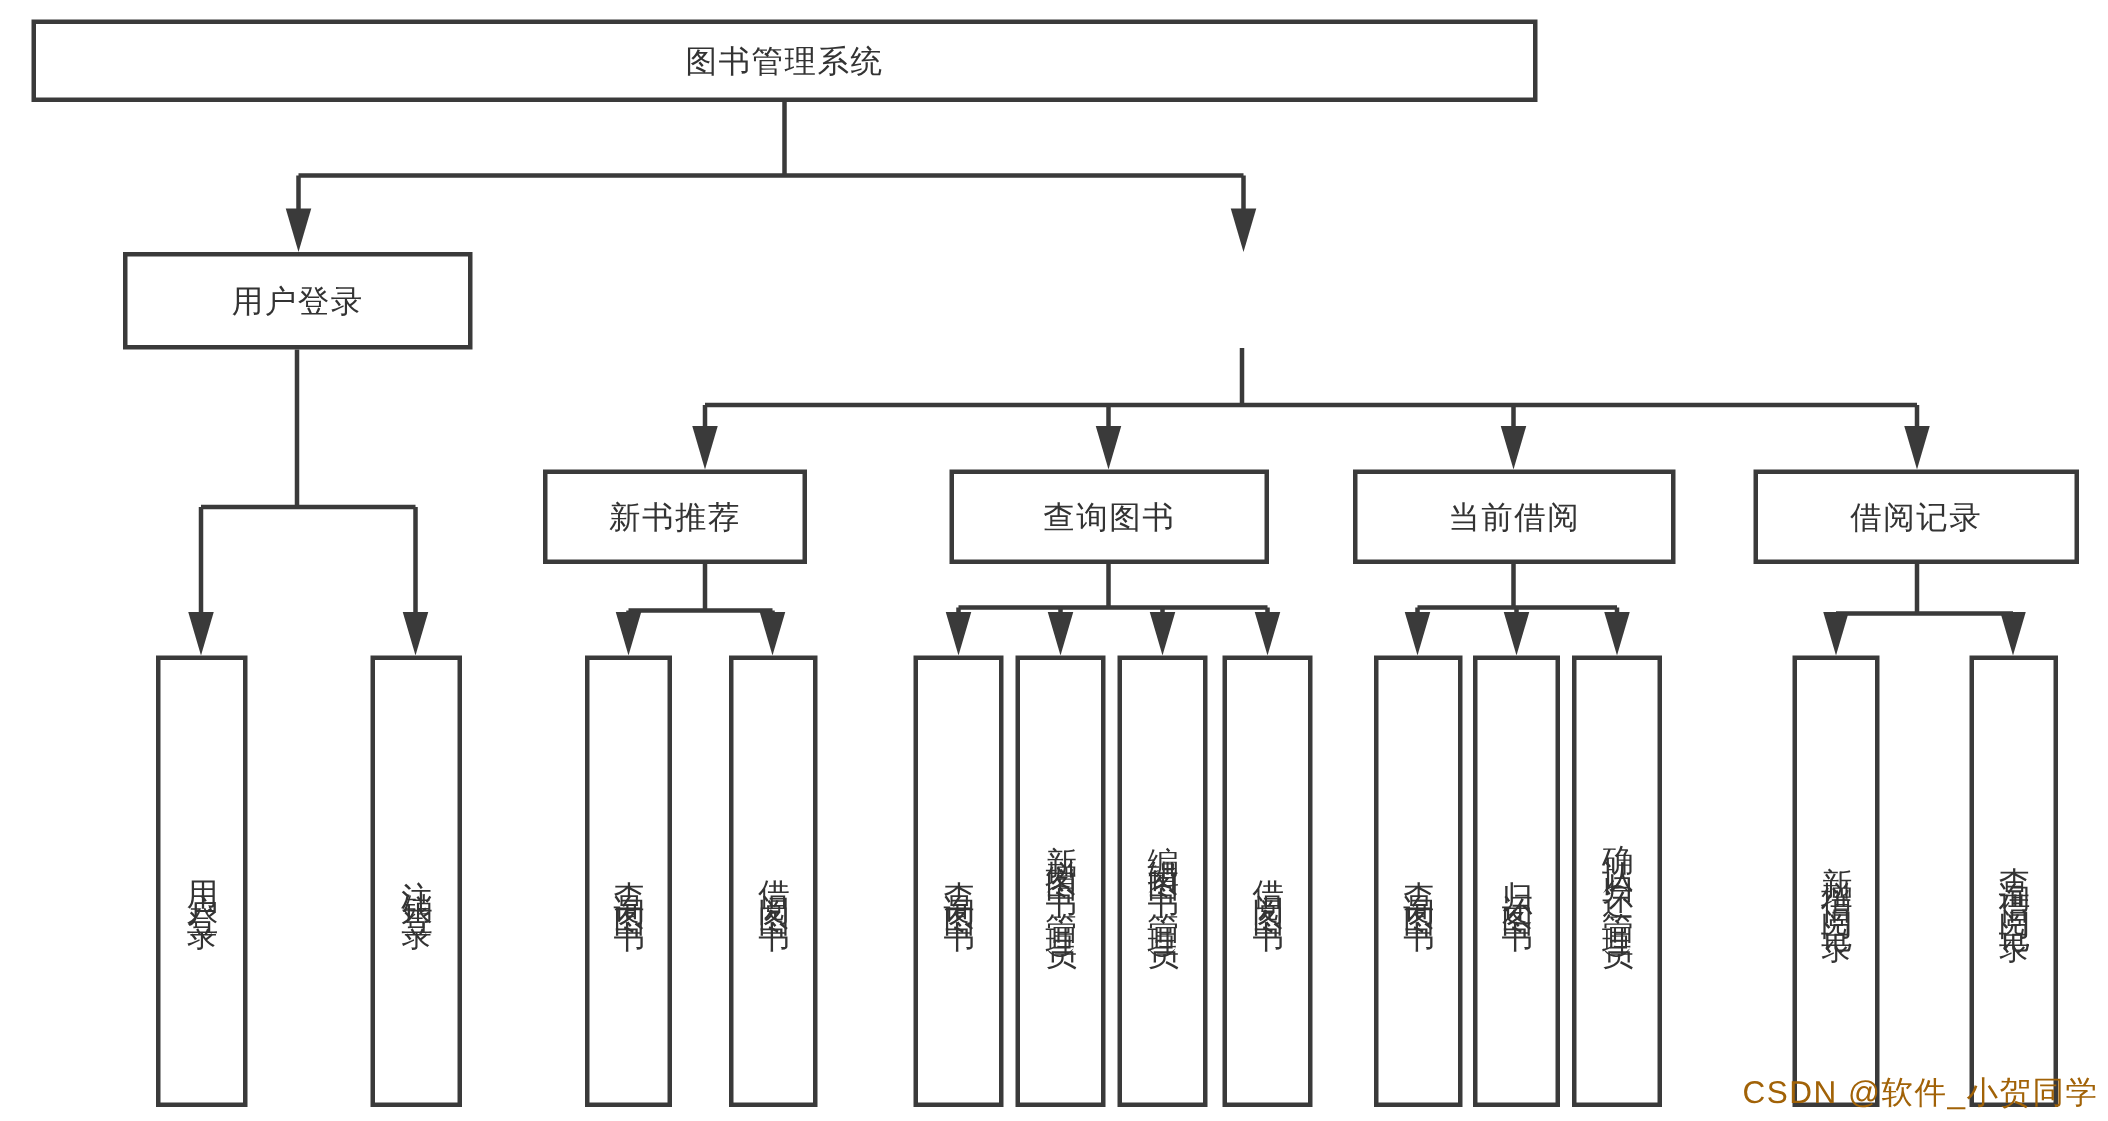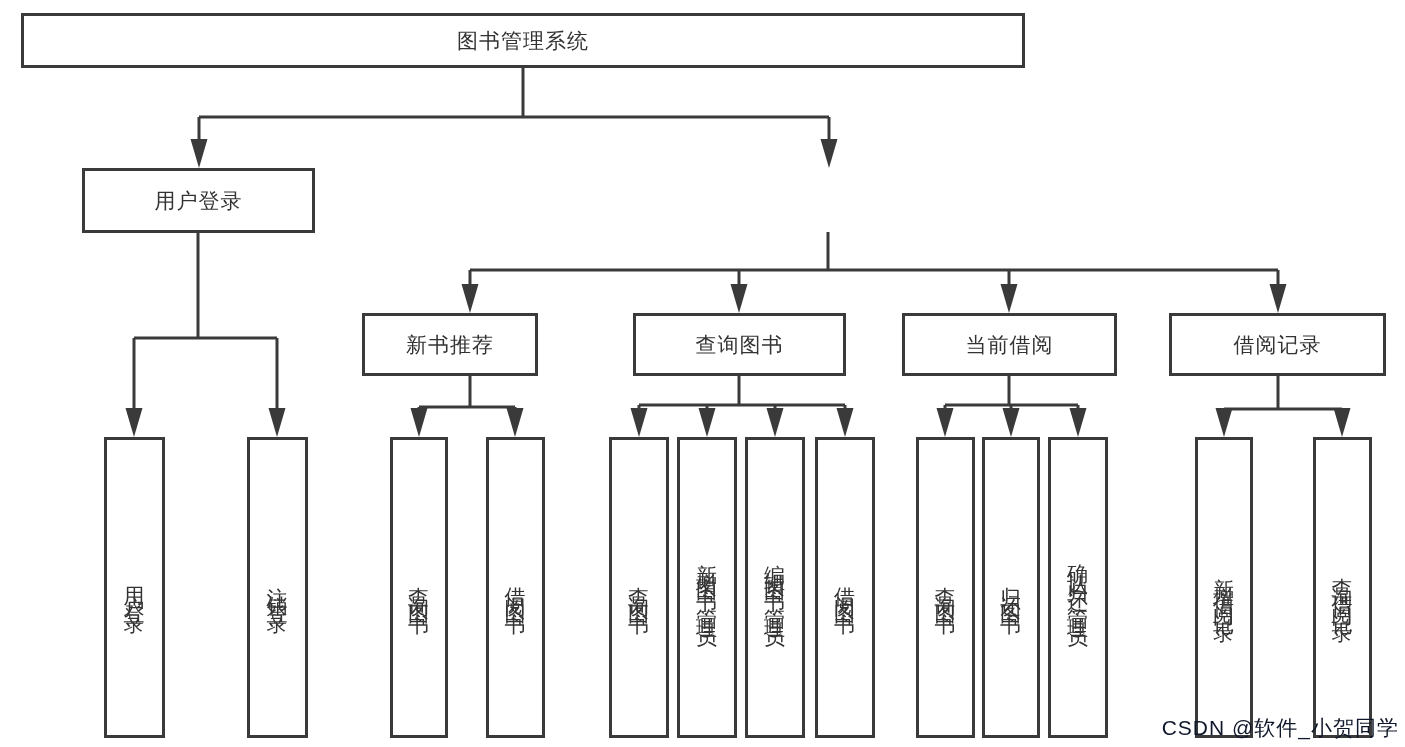--- a/index.html
+++ b/index.html
@@ -42,21 +42,21 @@
     writing-mode: vertical-rl;
     line-height: 1;
     letter-spacing: 9px;
     white-space: nowrap;
   }
   .watermark {
     position: absolute;
     right: 6px;
     bottom: 5px;
     font-size: 21px;
-    color: #0f172a;
+    color: #a16207;
     letter-spacing: 1px;
     z-index: 10;
     white-space: nowrap;
   }
 </style>
 </head>
 <body>
 
 <div class="canvas">
 

